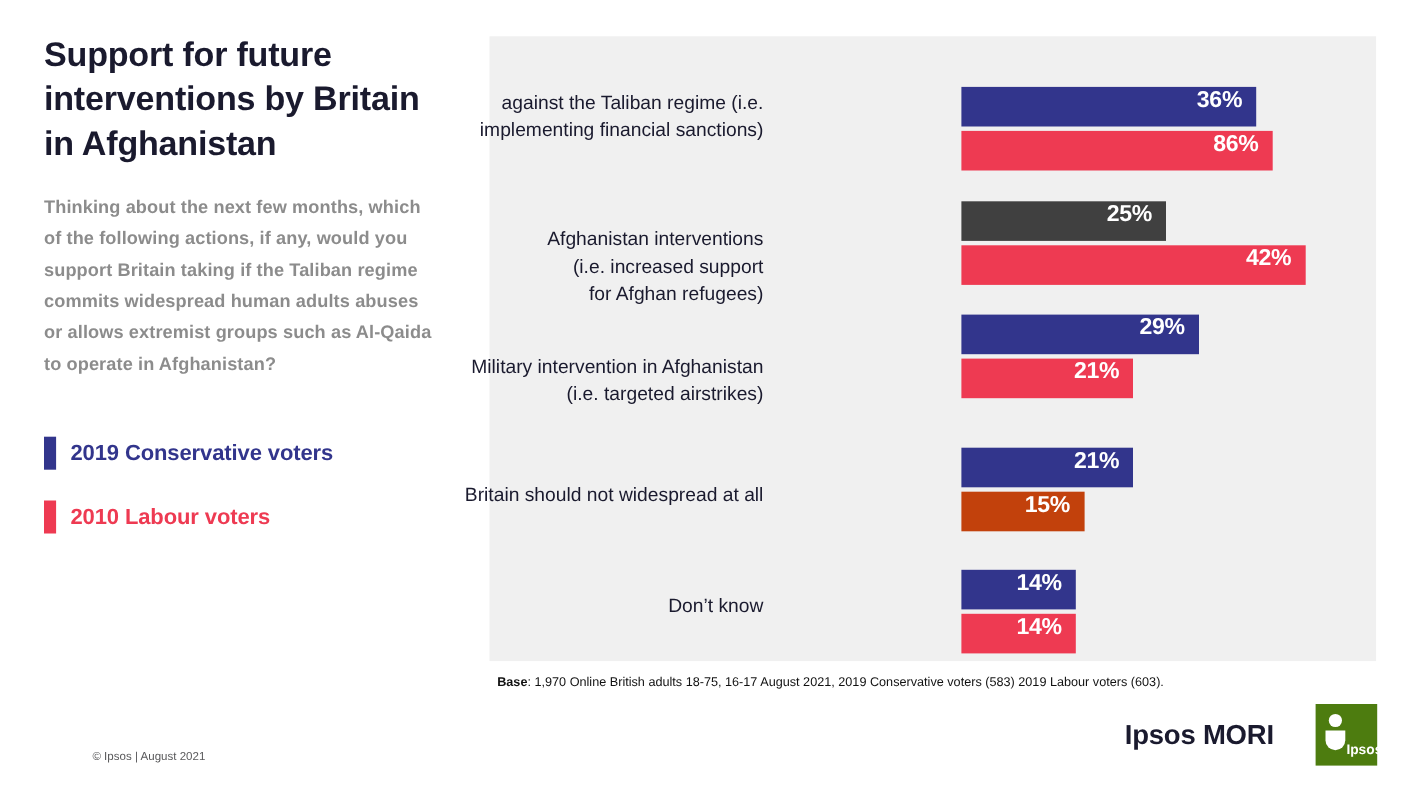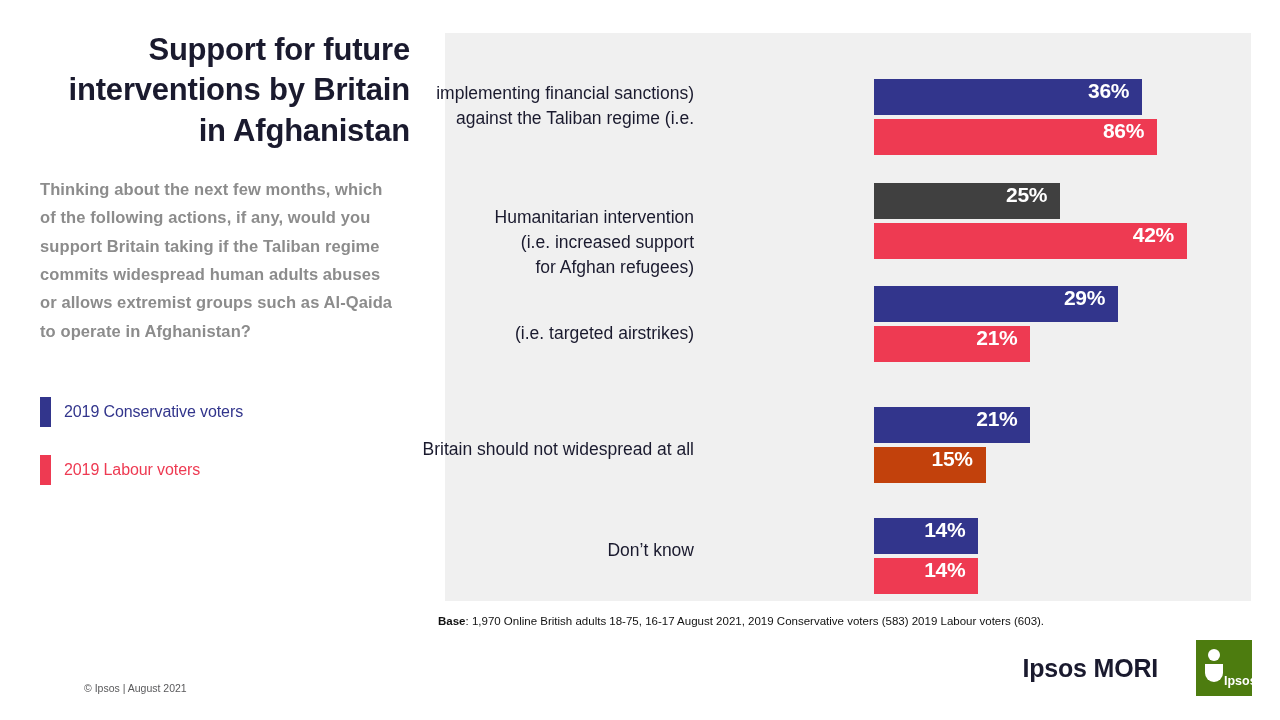--- a/index.html
+++ b/index.html
@@ -22,21 +22,20 @@
     top: 30px;
     width: 370px;
   }
   .title {
     font-size: 31px;
     font-weight: bold;
     color: #1a1a2e;
     line-height: 1.3;
     letter-spacing: -0.2px;
     margin: 0 0 24px 0;
-    text-align: right;
   }
   .subtitle {
     font-size: 16.5px;
     font-weight: bold;
     color: #8c8c8c;
     line-height: 1.72;
     letter-spacing: 0.1px;
     margin: 0;
     width: 355px;
   }
@@ -48,22 +47,22 @@
     align-items: center;
     margin-bottom: 28px;
   }
   .legend-swatch {
     width: 11px;
     height: 30px;
     margin-right: 13px;
     flex: 0 0 auto;
   }
   .legend-label {
-    font-size: 16px;
-    font-weight: normal;
+    font-size: 20px;
+    font-weight: bold;
     letter-spacing: -0.1px;
   }
 
   
   .chart-panel {
     position: absolute;
     left: 445px;
     top: 33px;
     width: 806px;
     height: 568px;
@@ -105,21 +104,21 @@
     color: #ffffff;
     font-size: 21px;
     font-weight: bold;
     padding-right: 13px;
     letter-spacing: -0.3px;
   }
 
   
   .base-note {
     position: absolute;
-    left: 438px;
+    left: 452px;
     top: 615px;
     font-size: 11.5px;
     color: #111111;
   }
   .base-note b { font-weight: bold; }
 
   .copyright {
     position: absolute;
     left: 84px;
     top: 682px;
@@ -182,62 +181,63 @@
   <h1 class="title">Support for future interventions by Britain in Afghanistan</h1>
   <p class="subtitle">Thinking about the next few months, which of the following actions, if any, would you support Britain taking if the Taliban regime commits widespread human adults abuses or allows extremist groups such as Al-Qaida to operate in Afghanistan?</p>
 
   <div class="legend">
     <div class="legend-row">
       <span class="legend-swatch" style="background:#32358c"></span>
       <span class="legend-label" style="color:#32358c">2019 Conservative voters</span>
     </div>
     <div class="legend-row">
       <span class="legend-swatch" style="background:#ee3a52"></span>
-      <span class="legend-label" style="color:#ee3a52">2019 Labour voters</span>
+      <span class="legend-label" style="color:#ee3a52">2010 Labour voters</span>
     </div>
   </div>
 </div>
 
 <div class="chart-panel">
   <div class="chart-inner" id="chart-inner">
       <div class="group" style="top: 46px;">
         <div class="cat-label" style="top: 2px;">
+          <div>against the Taliban regime (i.e.</div>
           <div>implementing financial sanctions)</div>
-          <div>against the Taliban regime (i.e.</div>
         </div>
         <div class="bars">
           <div class="bar" style="background: rgb(50, 53, 140); width: 268.2px;">
             <span class="val">36%</span>
           </div>
           <div class="bar" style="background: rgb(238, 58, 82); width: 283.1px;">
             <span class="val">86%</span>
           </div>
         </div>
       </div>
       <div class="group" style="top: 150px;">
         <div class="cat-label" style="top: 22px;">
-          <div>Humanitarian intervention</div>
+          <div>Afghanistan interventions</div>
           <div>(i.e. increased support</div>
           <div>for Afghan refugees)</div>
         </div>
         <div class="bars">
           <div class="bar" style="background: #404040; width: 186.25px;">
             <span class="val">25%</span>
           </div>
           <div class="bar" style="background: rgb(238, 58, 82); width: 312.9px;">
             <span class="val">42%</span>
           </div>
         </div>
       </div>
       <div class="group" style="top: 253px;">
         <div class="cat-label" style="top: 35px;">
+          <div>Military intervention in Afghanistan</div>
           <div>(i.e. targeted airstrikes)</div>
         </div>
         <div class="bars">
-          <div class="bar" style="background: rgb(50, 53, 140); width: 216.05px; padding-left: 28px;">
+          <div class="bar" style="background: rgb(50, 53, 140); width: 216.05px;">
             <span class="val">29%</span>
           </div>
           <div class="bar" style="background: rgb(238, 58, 82); width: 156.45px;">
             <span class="val">21%</span>
           </div>
         </div>
       </div>
       <div class="group" style="top: 374px;">
         <div class="cat-label" style="top: 30px;">
           <div>Britain should not widespread at all</div>

